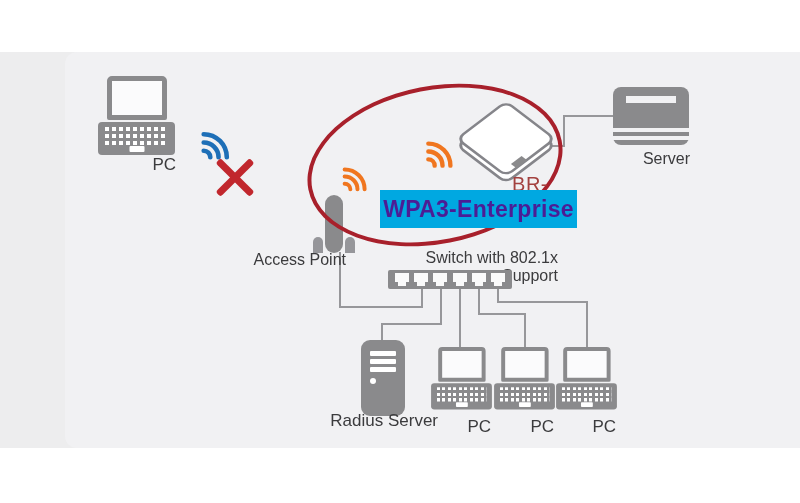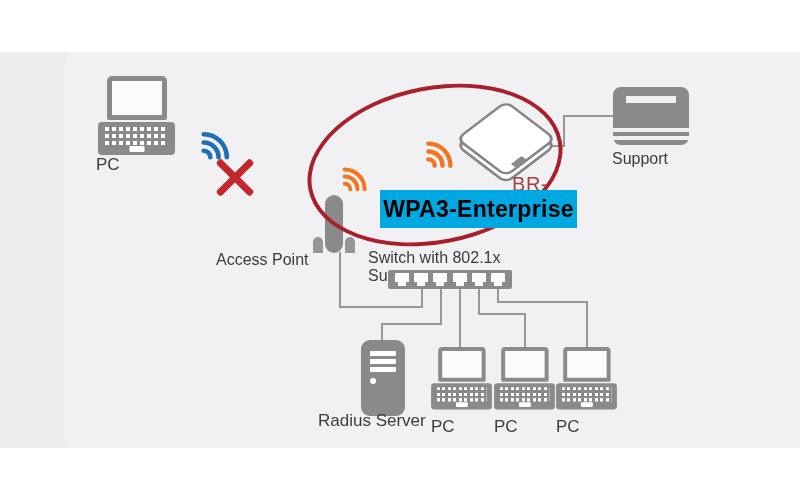--- a/index.html
+++ b/index.html
@@ -57,25 +57,25 @@
   
   .ellipse{position:absolute;left:306px;top:86px;width:258px;height:158px;border:4px solid var(--ellipse-red);
     border-radius:50%;transform:rotate(-11deg);box-sizing:border-box;}
   
   .bridge{position:absolute;left:455px;top:100px;width:102px;height:102px;transform:scaleY(0.76);transform-origin:top left;}
   .bridge .face{position:absolute;left:15px;top:15px;width:72px;height:72px;background:#ffffff;border:3px solid #85858a;
     border-radius:10px;transform:rotate(45deg);box-sizing:border-box;}
   .bridge .face.depth{top:24px;}
   .bridge .port-detail{position:absolute;right:-2px;top:57%;width:8px;height:15px;background:var(--device-gray);}
   
-  .lbl{position:absolute;text-align:left;color:var(--text-dark);}
+  .lbl{position:absolute;text-align:right;color:var(--text-dark);}
   .caption{position:absolute;left:92px;top:195px;font-size:14.5px;line-height:19px;color:var(--caption-red);}
   .model{position:absolute;left:458px;top:173px;width:90px;text-align:right;font-size:20px;letter-spacing:0.5px;color:var(--model-red);}
   .badge{position:absolute;left:380px;top:190px;width:197px;height:38px;background:var(--accent-cyan);
-    color:#000000;font-size:23px;font-weight:600;text-align:center;line-height:38px;letter-spacing:0.3px;}
+    color:#4c1d95;font-size:23px;font-weight:600;text-align:center;line-height:38px;letter-spacing:0.3px;}
 </style>
 </head>
 <body>
 
 <div id="canvas">
   <div class="band"></div>
   <div class="panel"></div>
 
   <div class="wire" style="left:339px;top:252px;width:2px;height:56px;"></div>
   <div class="wire" style="left:339px;top:306px;width:84px;height:2px;"></div>
@@ -143,21 +143,21 @@
   </div>
   <div class="model">BR-500AC</div>
 
   <div class="badge">WPA3-Enterprise</div>
 
   <div class="printer">
     <div class="slot"></div>
     <div class="s1"></div>
     <div class="s2"></div>
   </div>
-  <div class="lbl" style="left:612px;top:150px;width:78px;font-size:16px;">Support</div>
+  <div class="lbl" style="left:612px;top:150px;width:78px;font-size:16px;">Server</div>
 
   <div class="lbl" style="left:368px;top:249px;width:190px;font-size:16px;">Switch with 802.1x Support</div>
   <div class="switch-bar">
     <div class="port"></div>
     <div class="port"></div>
     <div class="port"></div>
     <div class="port"></div>
     <div class="port"></div>
     <div class="port"></div>
   </div>

